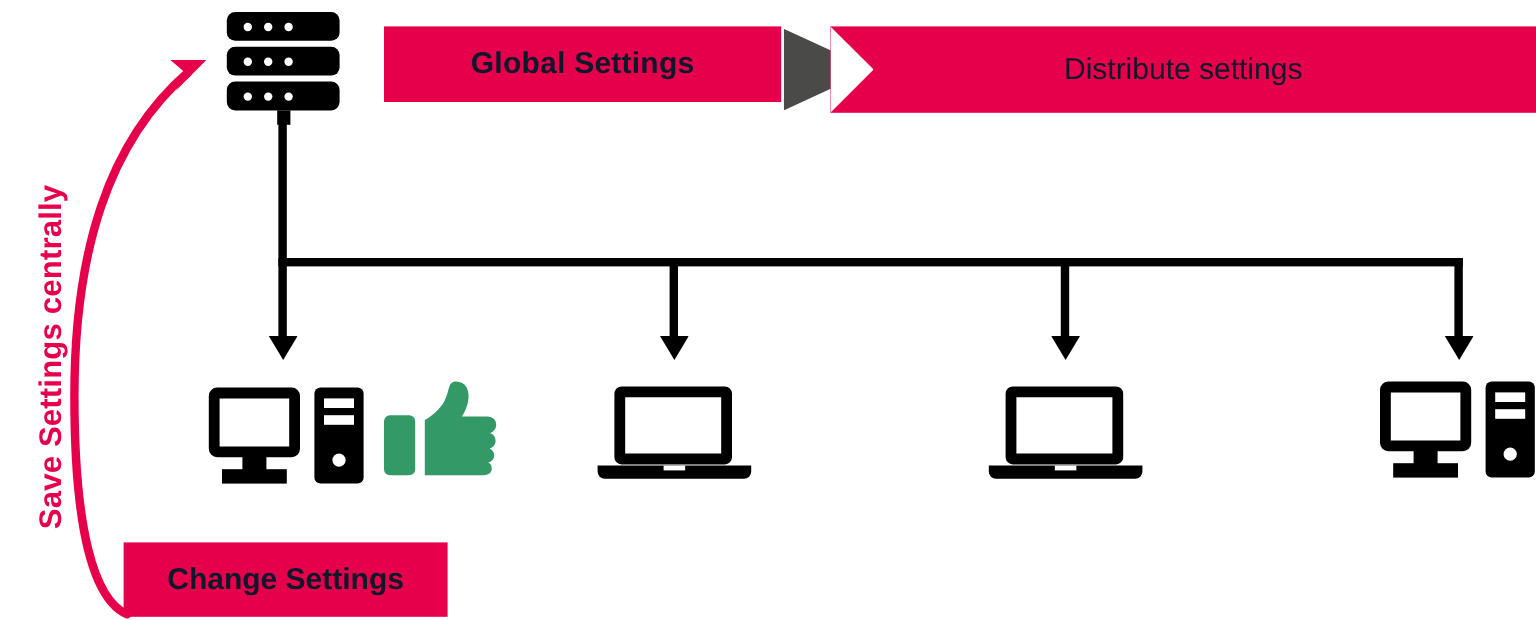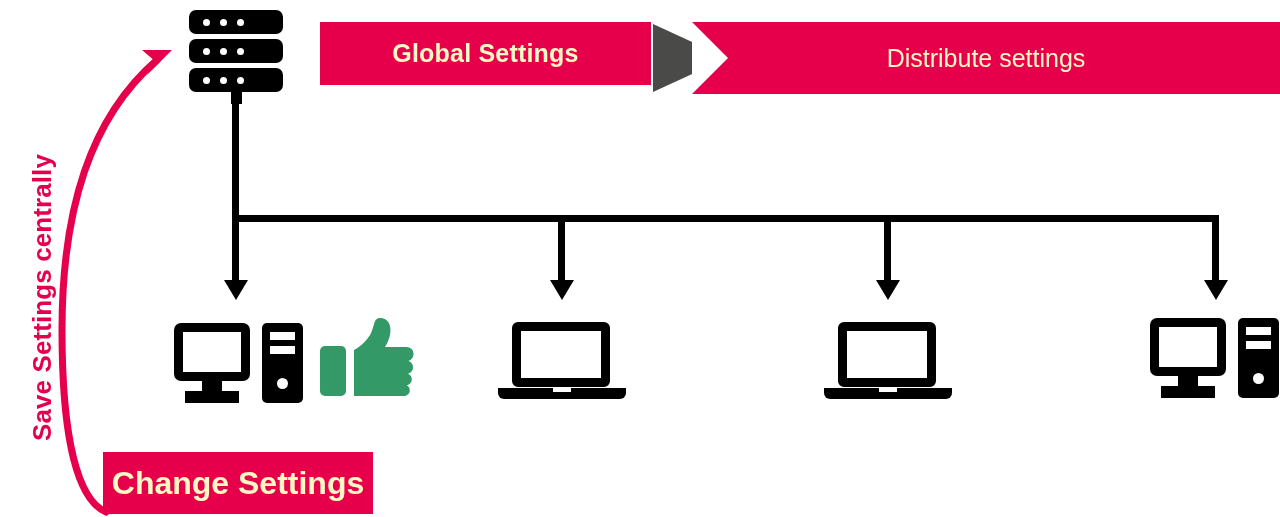--- a/index.html
+++ b/index.html
@@ -33,21 +33,21 @@
     font-weight: bold;
     letter-spacing: 0.1px;
     white-space: nowrap;
     user-select: none;
   }
 
   
   .banner {
     position: absolute;
     background: #E6004C;
-    color: #fef9c3;
+    color: #0f172a;
     display: flex;
     align-items: center;
     justify-content: center;
     box-sizing: border-box;
   }
   .banner-global {
     left: 320px;
     top: 22px;
     width: 331px;
     height: 63px;
@@ -341,15 +341,15 @@
       <span class="tower-slot s2"></span>
       <span class="tower-led"></span>
     </div>
   </div>
 
   <svg class="red-curve" viewBox="0 0 1280 517">
     <path d="M 106 512 C 78 500 62 440 62 330 C 62 210 90 118 157 60" fill="none" stroke="#E6004C" stroke-width="7" stroke-linecap="round"></path>
     <path d="M 172 50 L 142 50 L 156 62 L 146 76 Z" fill="#E6004C"></path>
   </svg>
 
-  <div class="banner" style="left:103px; top:452px; width:270px; height:62px; font-size:32px; font-weight:bold;">Change Settings</div>
+  <div class="banner" style="left:103px; top:452px; width:270px; height:62px; font-size:25px; font-weight:bold;">Change Settings</div>
 
 </div>
 
 </body></html>

